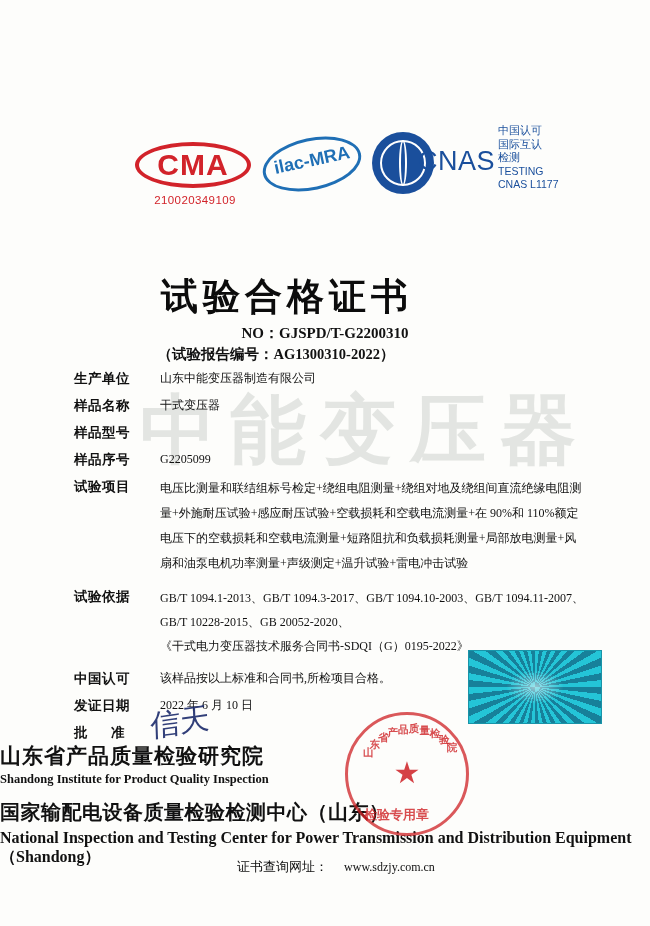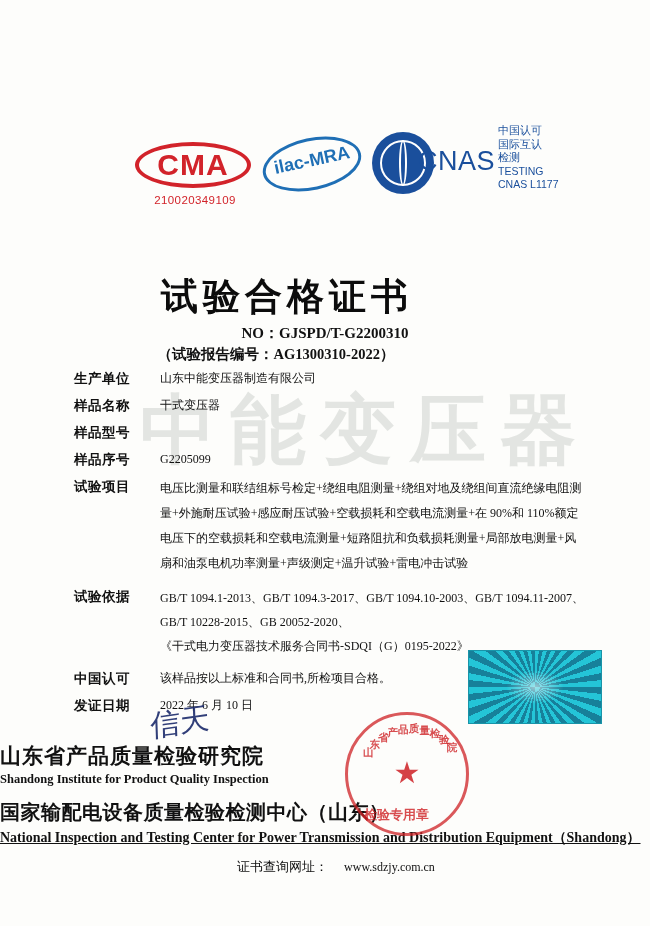--- a/index.html
+++ b/index.html
@@ -354,24 +354,23 @@
     font-family: "Liberation Serif", serif;
     margin-top: 2px;
   }
   .org .cn2 {
     font-size: 20px;
     font-weight: bold;
     letter-spacing: 0.5px;
     margin-top: 12px;
   }
   .org .en2 {
-    font-size: 14px;
+    font-size: 16px;
     font-weight: bold;
     margin-top: 3px;
-    text-decoration: underline;
   }
   .query {
     position: absolute;
     left: 11px;
     top: 858px;
     width: 650px;
     text-align: center;
     font-size: 13px;
     z-index: 3;
   }
@@ -470,20 +469,24 @@
     <div class="row">
       <div class="label">中国认可</div>
       <div class="value">该样品按以上标准和合同书,所检项目合格。</div>
     </div>
 
     <div class="row">
       <div class="label">发证日期</div>
       <div class="value">2022 年 6 月 10 日</div>
     </div>
 
+    <div class="row">
+      <div class="label spaced">批　准</div>
+      <div class="value">&nbsp;</div>
+    </div>
   </div>
 
   <div class="signature">信天</div>
 
   <div class="hologram"></div>
 
   <div class="stamp">
     <div class="star">★</div>
     <div class="ring-text">
       <span style="transform:rotate(-58deg) translate(0,-52px) rotate(58deg)">山</span>

